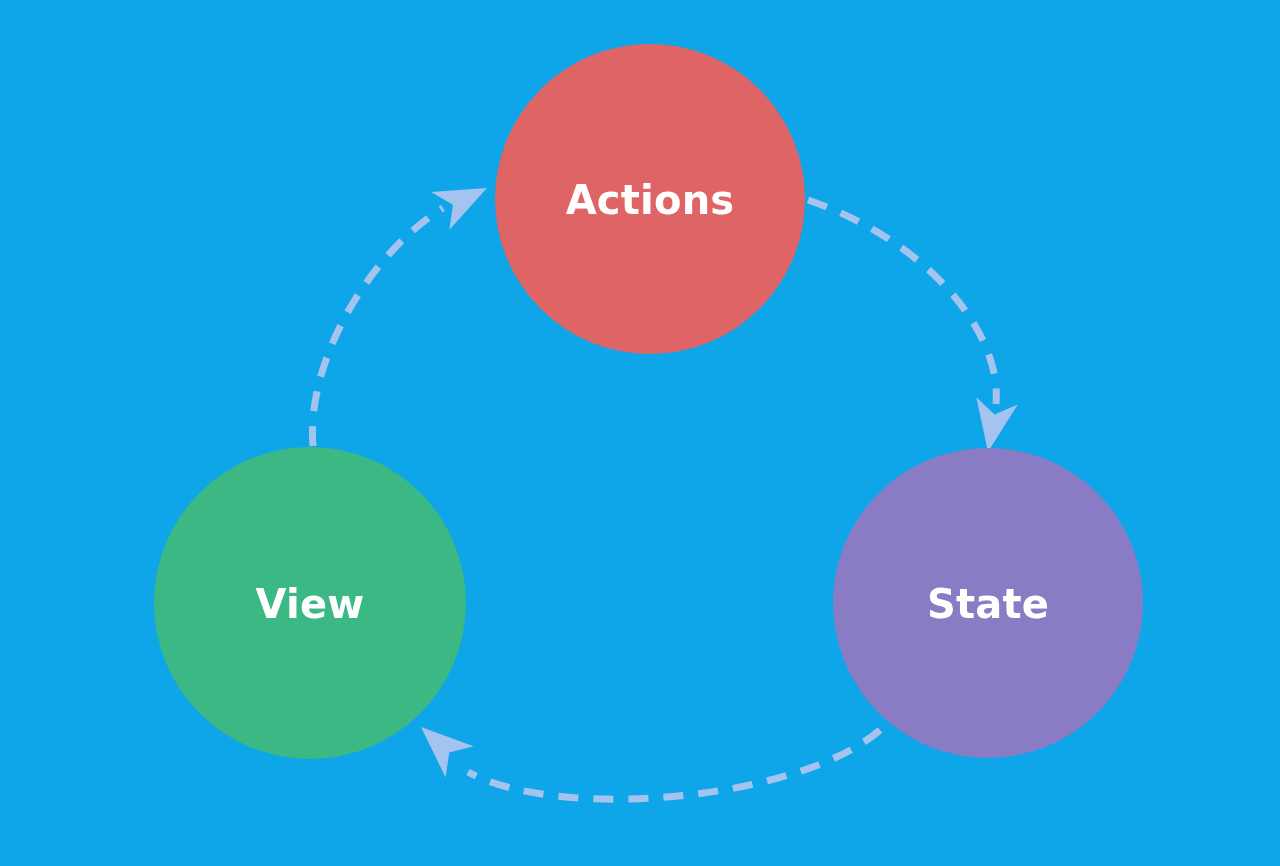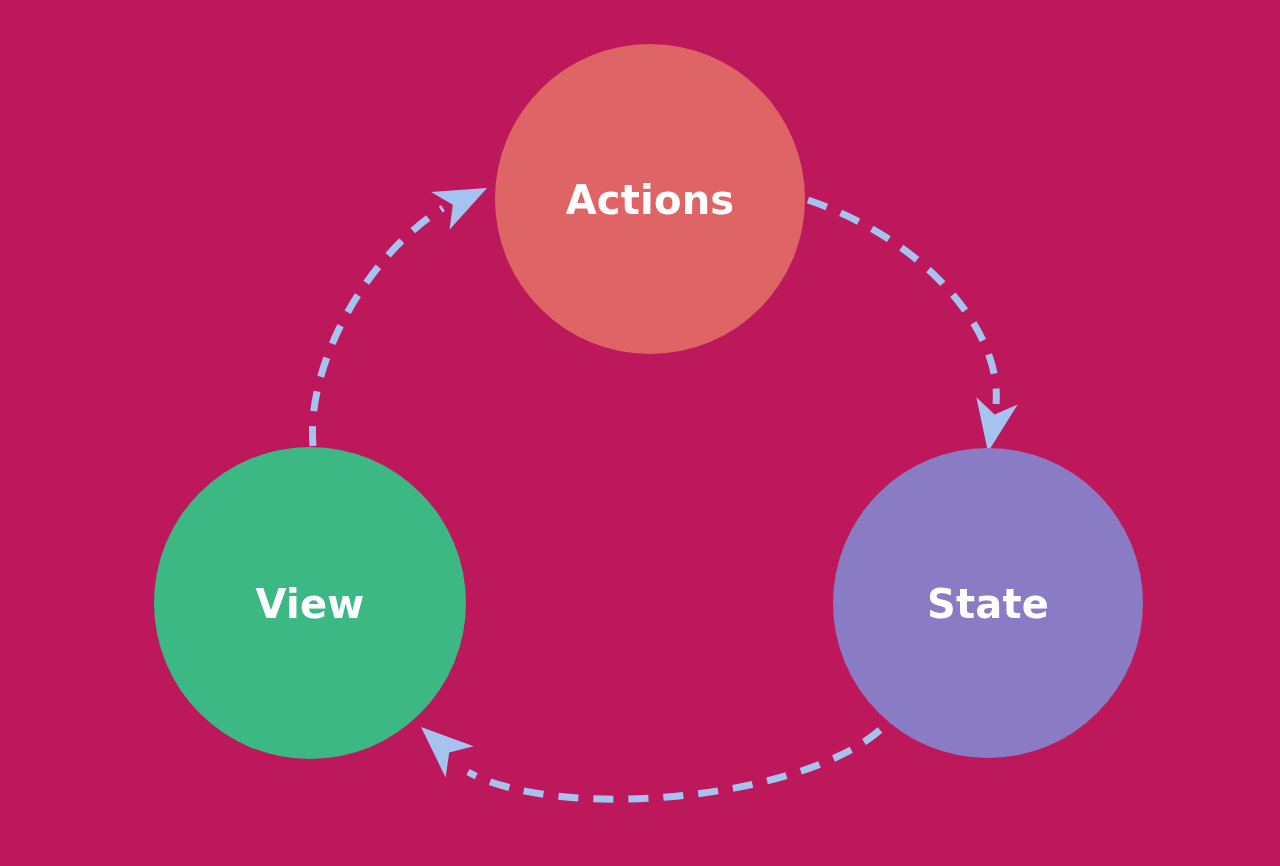--- a/index.html
+++ b/index.html
@@ -32,21 +32,21 @@
     fill: #ffffff;
     text-anchor: middle;
     dominant-baseline: central;
     font-family: "DejaVu Sans", "Liberation Sans", sans-serif;
     letter-spacing: 0.2px;
   }
 </style>
 </head>
 <body>
 
-<div id="diagram-root" style="background: #be185d; text-align: center;">
+<div id="diagram-root" style="background: #0ea5e9; text-align: center;">
   <svg id="flow-svg" viewBox="0 0 1280 866">
 
     <g>
       <path class="edge-path" fill="none" stroke-linecap="butt" d="M 808 200 C 925 240 1002 330 996 404" stroke="#a5c3ef" stroke-width="7" stroke-dasharray="20 15"></path>
       <polygon class="edge-arrow" points="988.00,452.00 1017.71,404.44 994.60,414.58 976.35,397.14" fill="#a5c3ef"></polygon>
     </g>
 
     <g>
       <path class="edge-path" fill="none" stroke-linecap="butt" d="M 880 730 C 800 800 560 822 468 772" stroke="#a5c3ef" stroke-width="7" stroke-dasharray="20 15"></path>
       <polygon class="edge-arrow" points="421.00,727.00 445.59,777.40 449.24,752.43 473.70,746.19" fill="#a5c3ef"></polygon>

